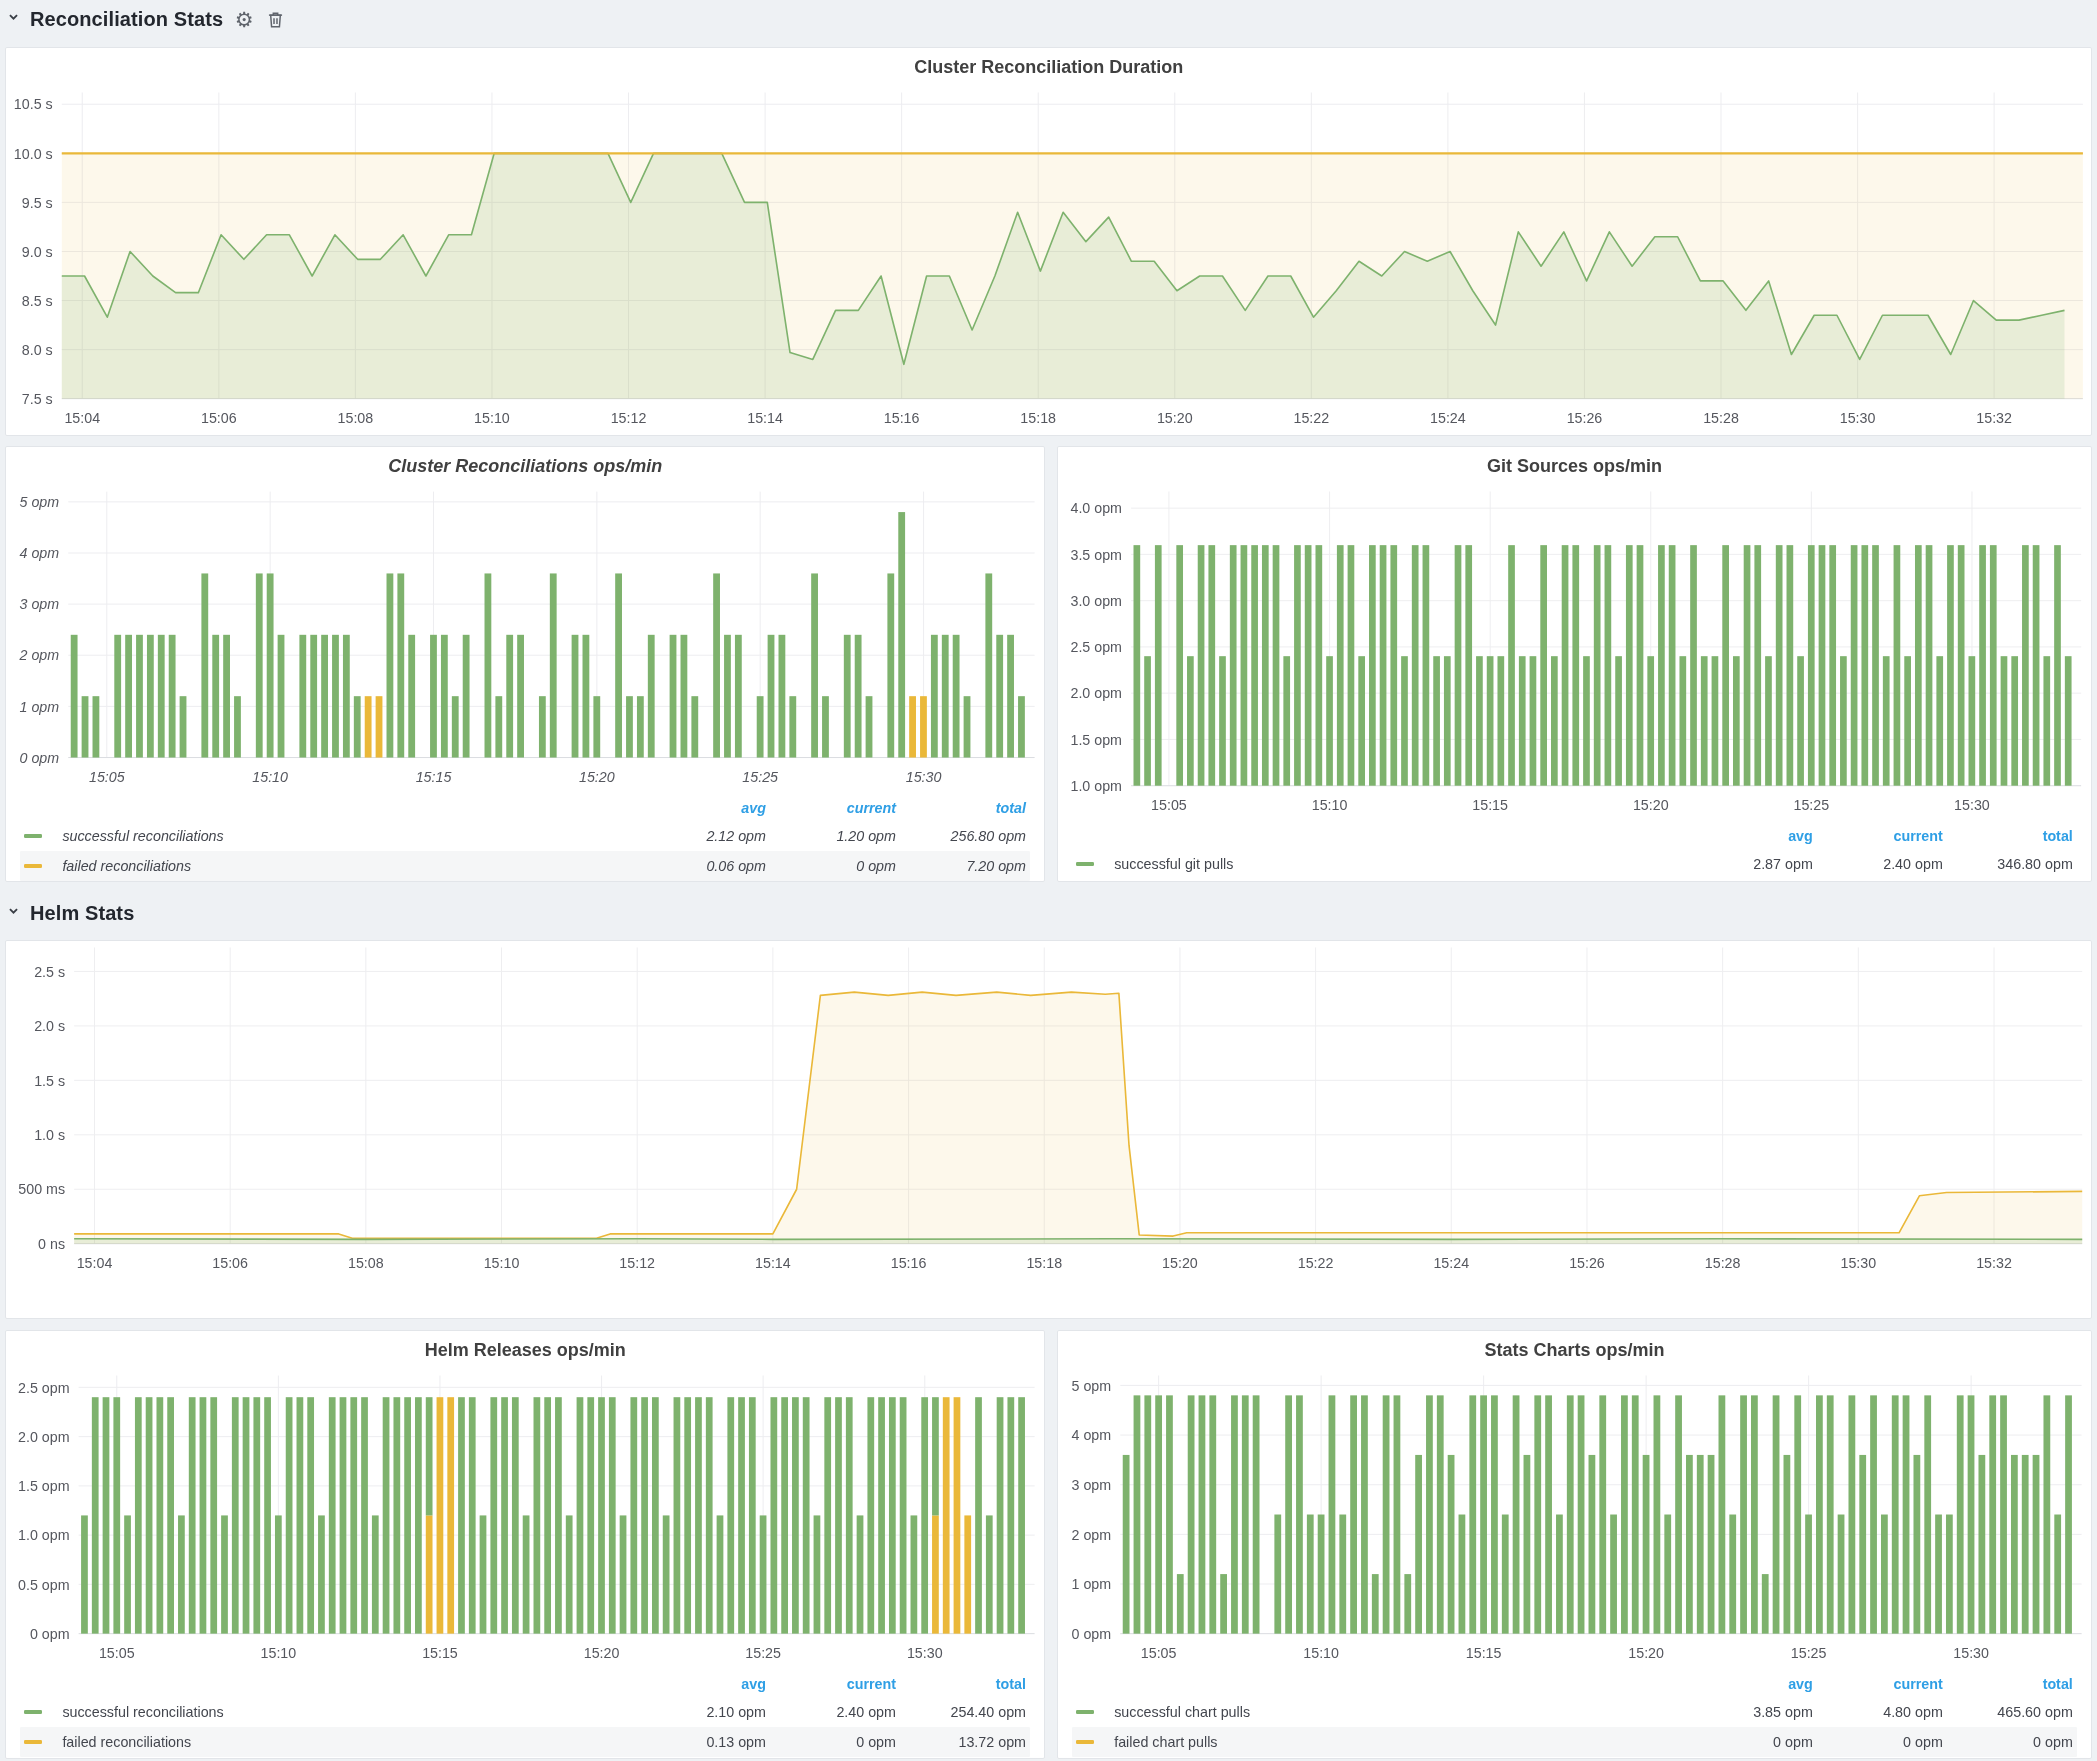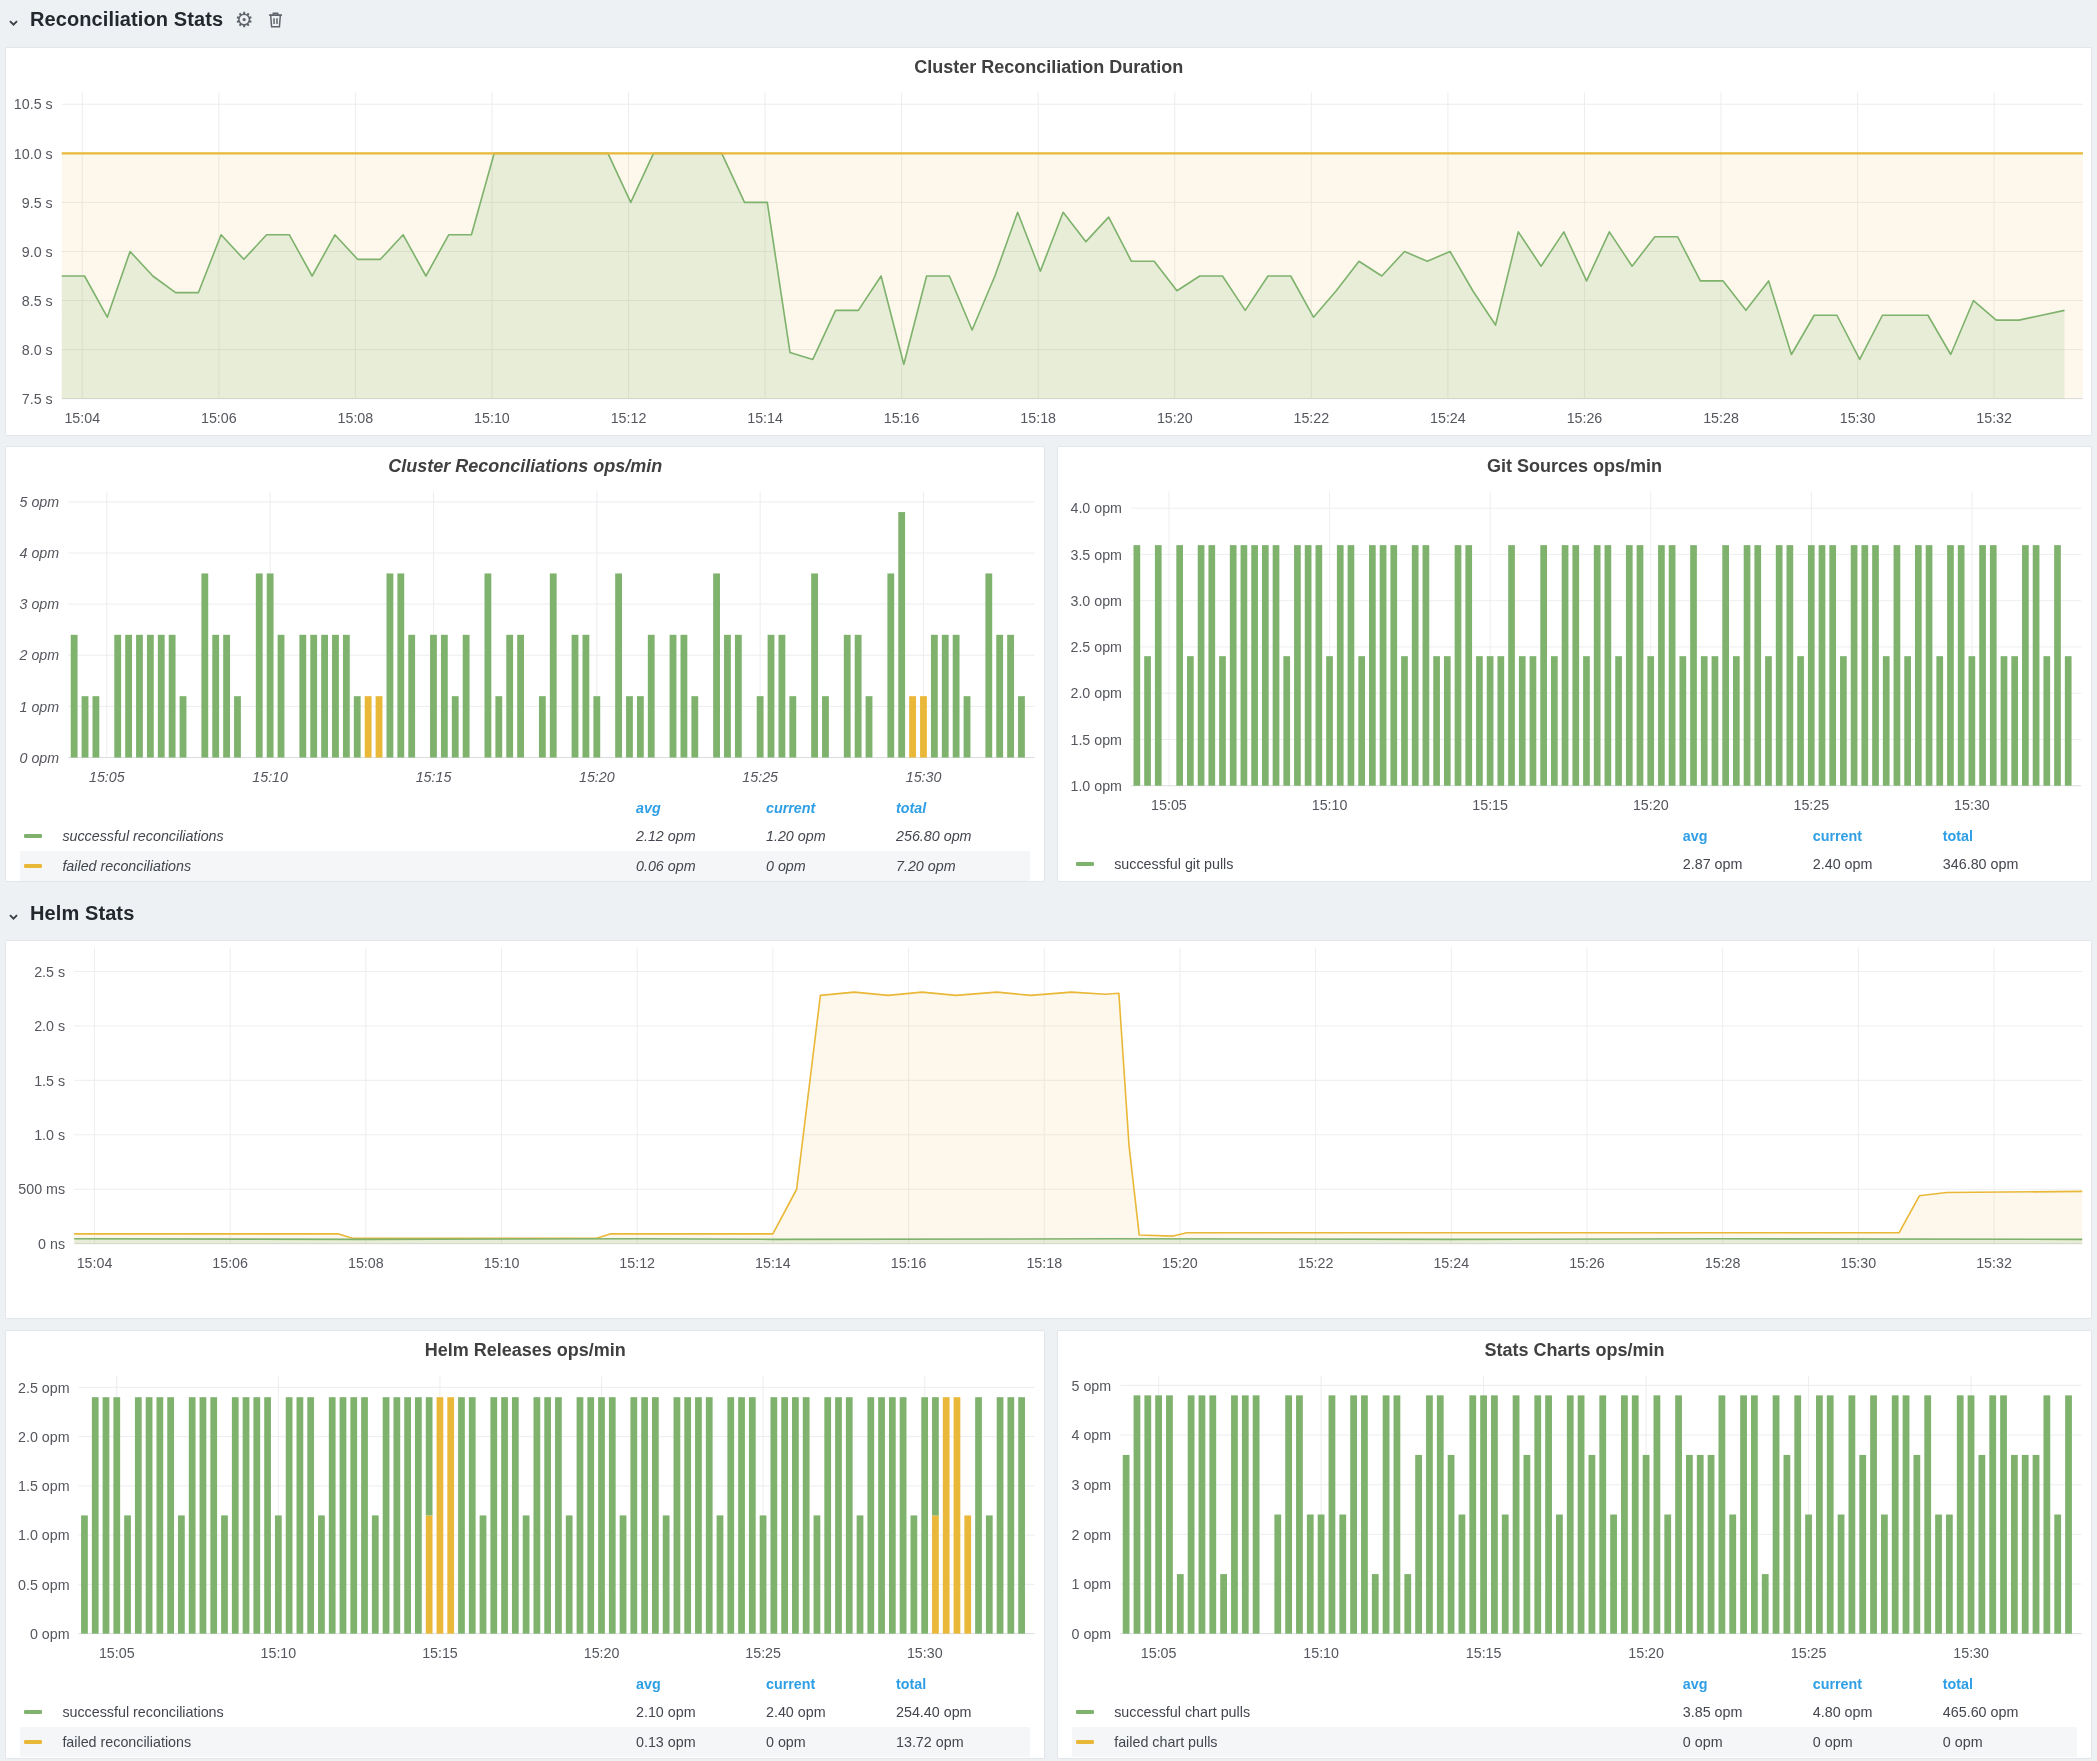--- a/index.html
+++ b/index.html
@@ -1,33 +1,33 @@
 <!DOCTYPE html>
 <html style="font-size:10.4px"><head>
 <meta charset="utf-8">
 <style>
   html,body{margin:0;padding:0;background:#eef1f4;font-family:"Liberation Sans",sans-serif;}
   .stage{position:relative;width:2097px;height:1761px;background:#eef1f4;overflow:hidden;}
   .row-head{position:absolute;display:flex;align-items:center;gap:11.7px;height:34px;cursor:pointer;}
-  .row-title-wrap{display:flex;align-items:flex-end;gap:7.8px;}
+  .row-title-wrap{display:flex;align-items:flex-start;gap:7.8px;}
   .row-title{font-size:20px;font-weight:700;color:#23272e;letter-spacing:0.1px;}
   .chev{width:17px;height:17px;stroke:#3a3f46;stroke-width:2.6;fill:none;}
   .row-icon{color:#5f646c;display:flex;align-items:center;}
   .gear-glyph{font-size:21px;line-height:1;color:#5f646c;}
   .trash-svg{width:21px;height:21px;stroke:#5f646c;stroke-width:1.7;fill:none;}
   .panel{position:absolute;background:#ffffff;border:0.6px solid #e2e5e9;border-radius:1.9px;box-sizing:border-box;}
   .panel-title{height:38px;display:flex;align-items:center;justify-content:center;font-size:18px;font-weight:600;color:#404040;cursor:pointer;}
   svg.chart{display:block;}
   svg.chart text{font-family:"Liberation Sans",sans-serif;font-size:22px;fill:#55575e;}
   .legend{padding:0 14.3px;}
   .legend-row{display:flex;align-items:center;height:30px;font-size:14.3px;color:#43464e;border-radius:1.3px;padding:0 3.9px;}
   .legend-row.head-row{height:27px;}
   .lg-label{flex:1;display:flex;align-items:center;gap:20px;cursor:pointer;}
   .swatch{width:18px;height:3.2px;border-radius:1.3px;display:inline-block;}
-  .lg-val{width:130px;}
+  .lg-val{width:130px;text-align:right;}
   .lg-head{color:#2f9fe5;font-weight:700;cursor:pointer;}
   .alt{background:#f5f6f7;}
 </style>
 </head>
 <body>
 
 <div class="stage">
 
   <div class="row-head" style="left:5.2px;top:2.6px;width:584px;">
     <span class="row-title-wrap">

